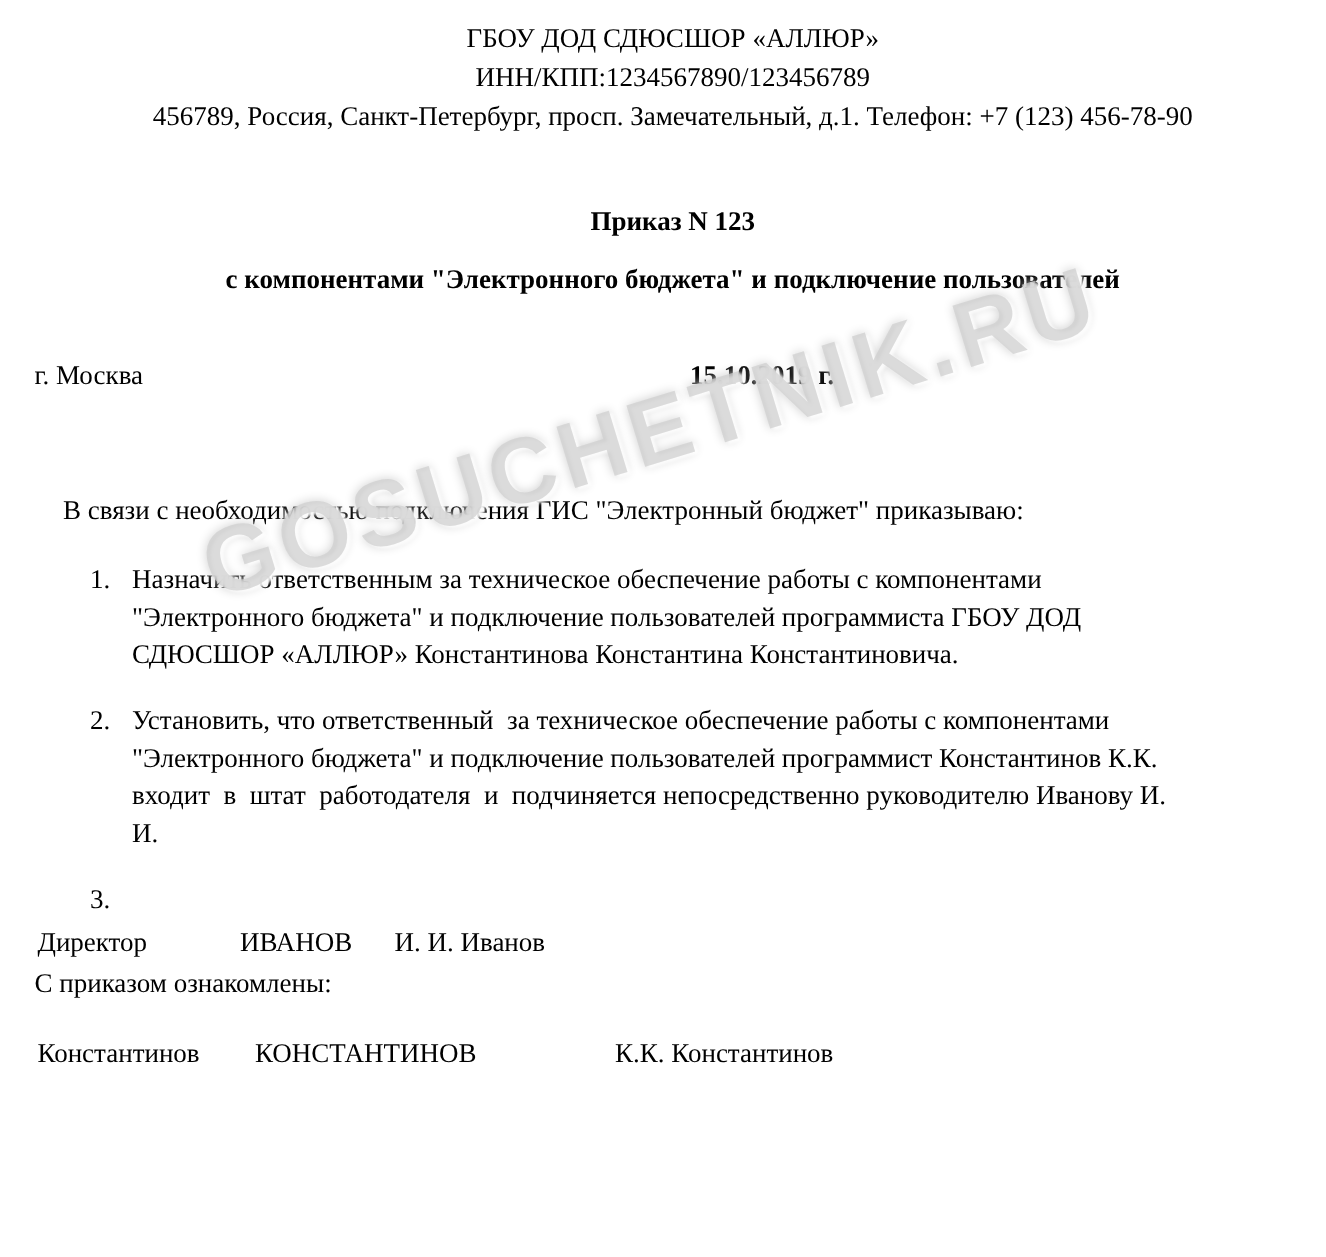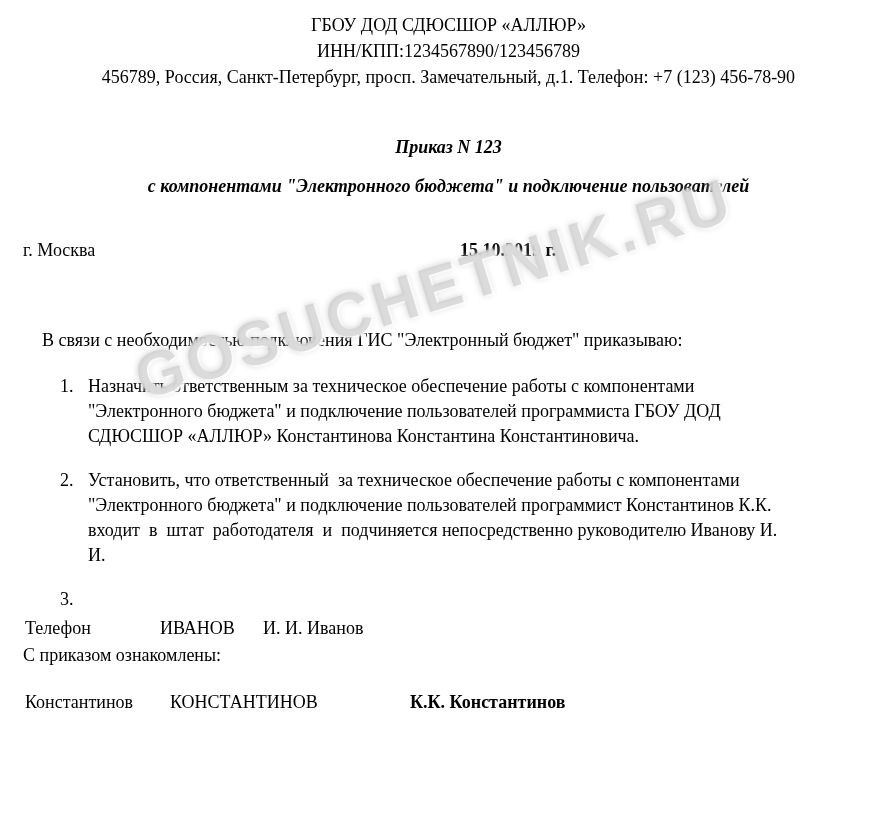--- a/index.html
+++ b/index.html
@@ -10,21 +10,21 @@
     background: #ffffff;
     box-sizing: border-box;
     padding: 12px 10px 0 23px;
     font-family: "Liberation Serif", serif;
     font-size: 18px;
     line-height: 26px;
     color: #000000;
     overflow: hidden;
   }
   .center { text-align: center; }
-  .bold { font-weight: bold; font-style: italic; }
+  .bold { font-weight: bold; }
 
   .org-header div { line-height: 26px; text-align: center; }
 
   .order-title   { margin-top: 44px; }
   .subject-line  { margin-top: 13px; }
 
   .city-date-row { position: relative; margin-top: 38px; height: 26px; }
   .city-date-row .date { position: absolute; left: 437px; top: 0; font-weight: bold; }
 
   .preamble { margin: 64px 0 0 0; text-indent: 19px; }
@@ -35,21 +35,21 @@
   ol.items .itext { white-space: pre-wrap; }
 
   .sig-row { position: relative; height: 26px; }
   .sig-row .role  { position: absolute; left: 2px; }
   .director-row   { margin-top: 47px; }
   .director-row .stamp { position: absolute; left: 137px; }
   .director-row .name  { position: absolute; left: 240px; }
   .ack-label      { margin-top: 1px; line-height: 26px; }
   .programmer-row { margin-top: 21px; }
   .programmer-row .stamp { position: absolute; left: 147px; }
-  .programmer-row .name  { position: absolute; left: 387px; font-weight: bold; }
+  .programmer-row .name  { position: absolute; left: 387px; }
 
   .watermark {
     position: absolute;
     left: 84px;
     top: 254px;
     width: 700px;
     text-align: center;
     font-family: "Liberation Sans", sans-serif;
     font-weight: bold;
     font-size: 62px;
@@ -99,21 +99,21 @@
 "Электронного бюджета" и подключение пользователей программист Константинов К.К.
 входит  в  штат  работодателя  и  подчиняется непосредственно руководителю Иванову И.
 И.</span>
     </li>
     <li>
       <span class="num">3.</span>
     </li>
   </ol>
 
   <div class="sig-row director-row">
-    <span class="role">Телефон</span>
+    <span class="role">Директор</span>
     <span class="stamp">ИВАНОВ</span>
     <span class="name">И. И. Иванов</span>
   </div>
 
   <div class="ack-label">С приказом ознакомлены:</div>
 
   <div class="sig-row programmer-row">
     <span class="role">Константинов</span>
     <span class="stamp">КОНСТАНТИНОВ</span>
     <span class="name">К.К. Константинов</span>

